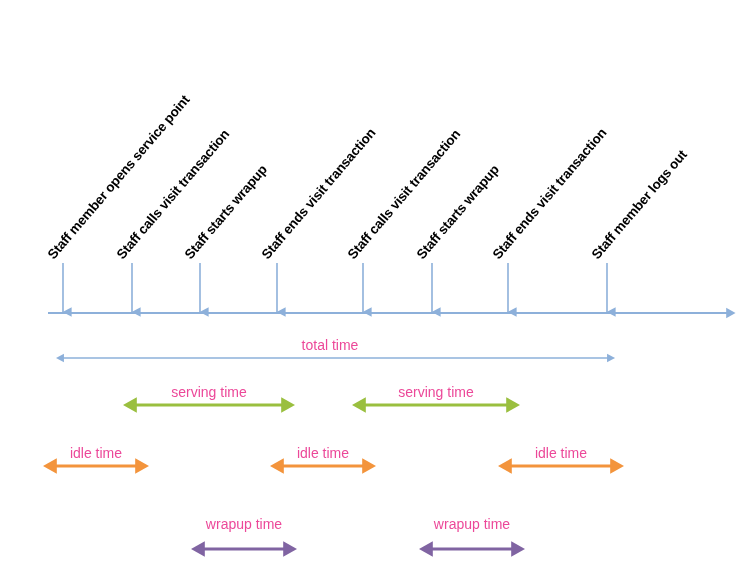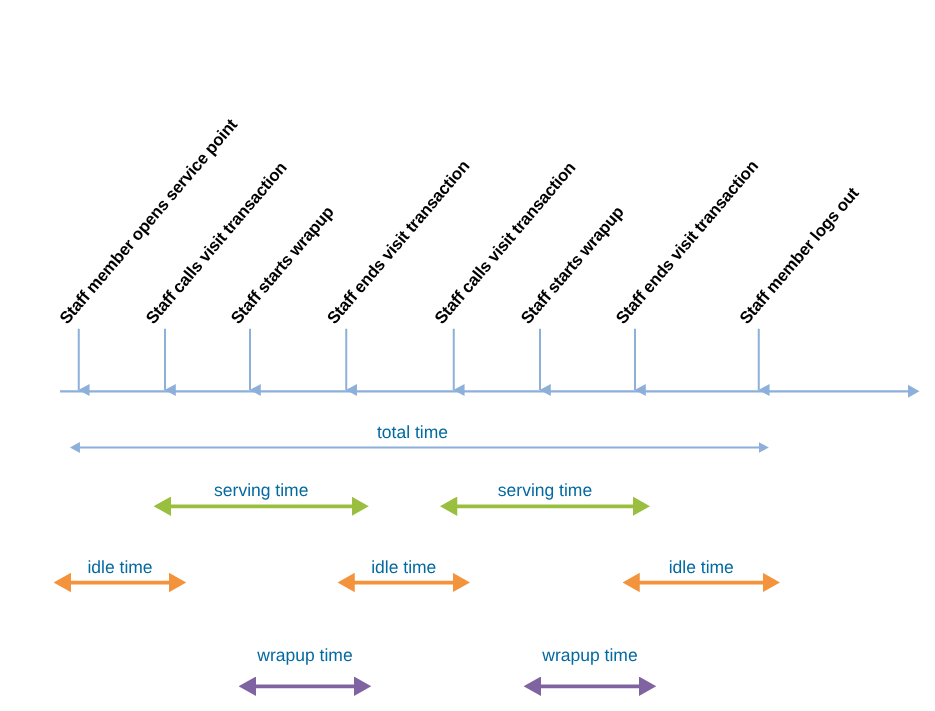--- a/index.html
+++ b/index.html
@@ -30,21 +30,21 @@
     color: #000000;
     white-space: nowrap;
     transform-origin: 0% 100%;
     transform: rotate(-49.5deg);
     letter-spacing: -0.2px;
   }
   .span-label {
     position: absolute;
     font-family: "Liberation Sans", sans-serif;
     font-size: 14px;
-    color: #0369a1;
+    color: #ec4899;
     white-space: nowrap;
     text-align: center;
     transform: translateX(-50%);
   }
 </style>
 </head>
 <body>
 
 <div id="diagram">
 

